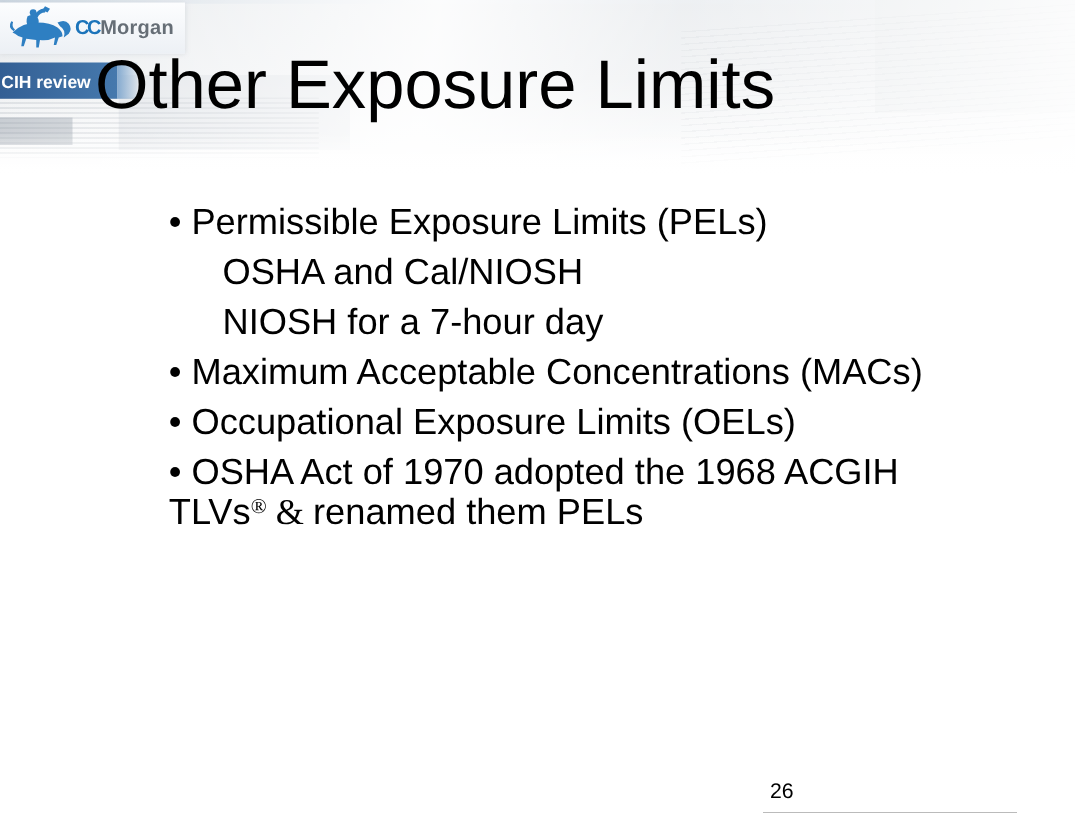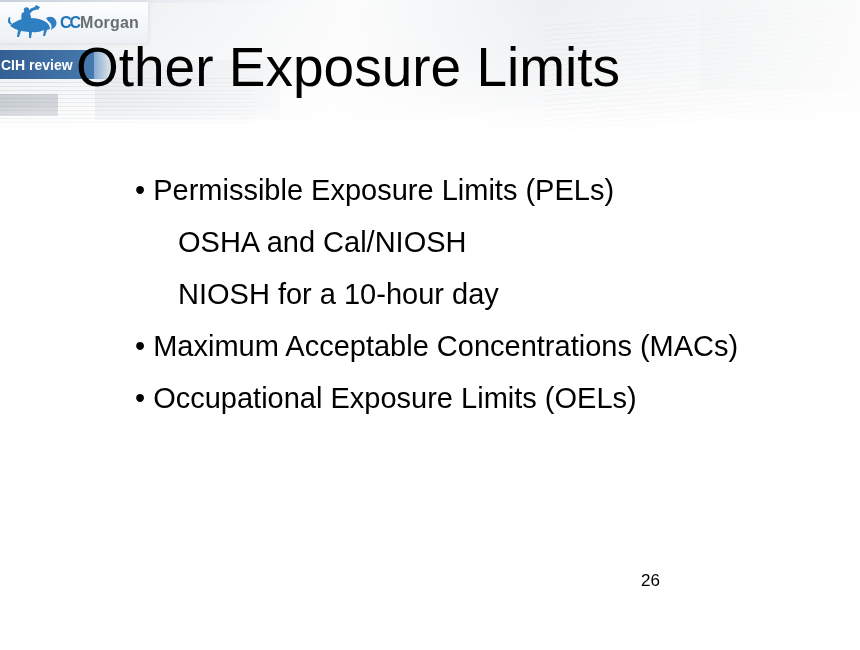--- a/index.html
+++ b/index.html
@@ -50,30 +50,30 @@
   .badge-ext { position:absolute; left:94px; top:50px; width:16px; height:29px;
     background:linear-gradient(90deg,#86abd0, rgba(134,171,208,.15)); }
 
   
   .title { position:absolute; left:0; top:34px; width:696px; margin:0;
     text-align:center; font-size:55px; line-height:66px; font-weight:400; color:#000; }
 
   
   .content { position:absolute; left:135px; top:154px; width:612px;
     font-size:29px; line-height:32px; }
-  .content p { margin:20px 0 0 0; }
+  .content p { margin:8px 0 0 0; }
   .lvl2 { padding-left:43px; }
   .marker { margin-right:8px; }
   .reg-sup { font-family:"Liberation Serif", serif; font-size:58%;
     vertical-align:baseline; position:relative; top:-0.55em; }
   .serif { font-family:"Liberation Serif", serif; }
 
   
-  .page-num { position:absolute; left:616px; top:571px; width:44px;
-    text-align:right; font-size:17px; color:#000; }
+  .page-num { position:absolute; left:616px; top:623px; width:44px;
+    text-align:left; font-size:17px; color:#000; }
 </style>
 </head>
 <body>
 
 <div class="slide">
 
   <div class="header">
     <div class="hdr-topline"></div>
     <div class="panel-right"></div>
     <div class="slats-right"></div>
@@ -102,19 +102,20 @@
       <span>CIH review</span>
     </div>
     <div class="badge-ext"></div>
 
     <h1 class="title">Other Exposure Limits</h1>
   </div>
 
   <div class="content">
     <p><span class="marker">•</span><span>Permissible Exposure Limits (PELs)</span></p>
     <p class="lvl2"><span>OSHA and Cal/NIOSH</span></p>
-    <p class="lvl2"><span>NIOSH for a 10-hour day</span></p>
+    <p class="lvl2"><span>NIOSH for a 7-hour day</span></p>
     <p><span class="marker">•</span><span>Maximum Acceptable Concentrations (MACs)</span></p>
     <p><span class="marker">•</span><span>Occupational Exposure Limits (OELs)</span></p>
+    <p><span class="marker">•</span><span>OSHA Act of 1970 adopted the 1968 ACGIH TLVs</span><span class="reg-sup">®</span><span class="serif"> &amp; </span><span>renamed them PELs</span></p>
   </div>
 
   <div class="page-num">26</div>
 </div>
 
 </body></html>

